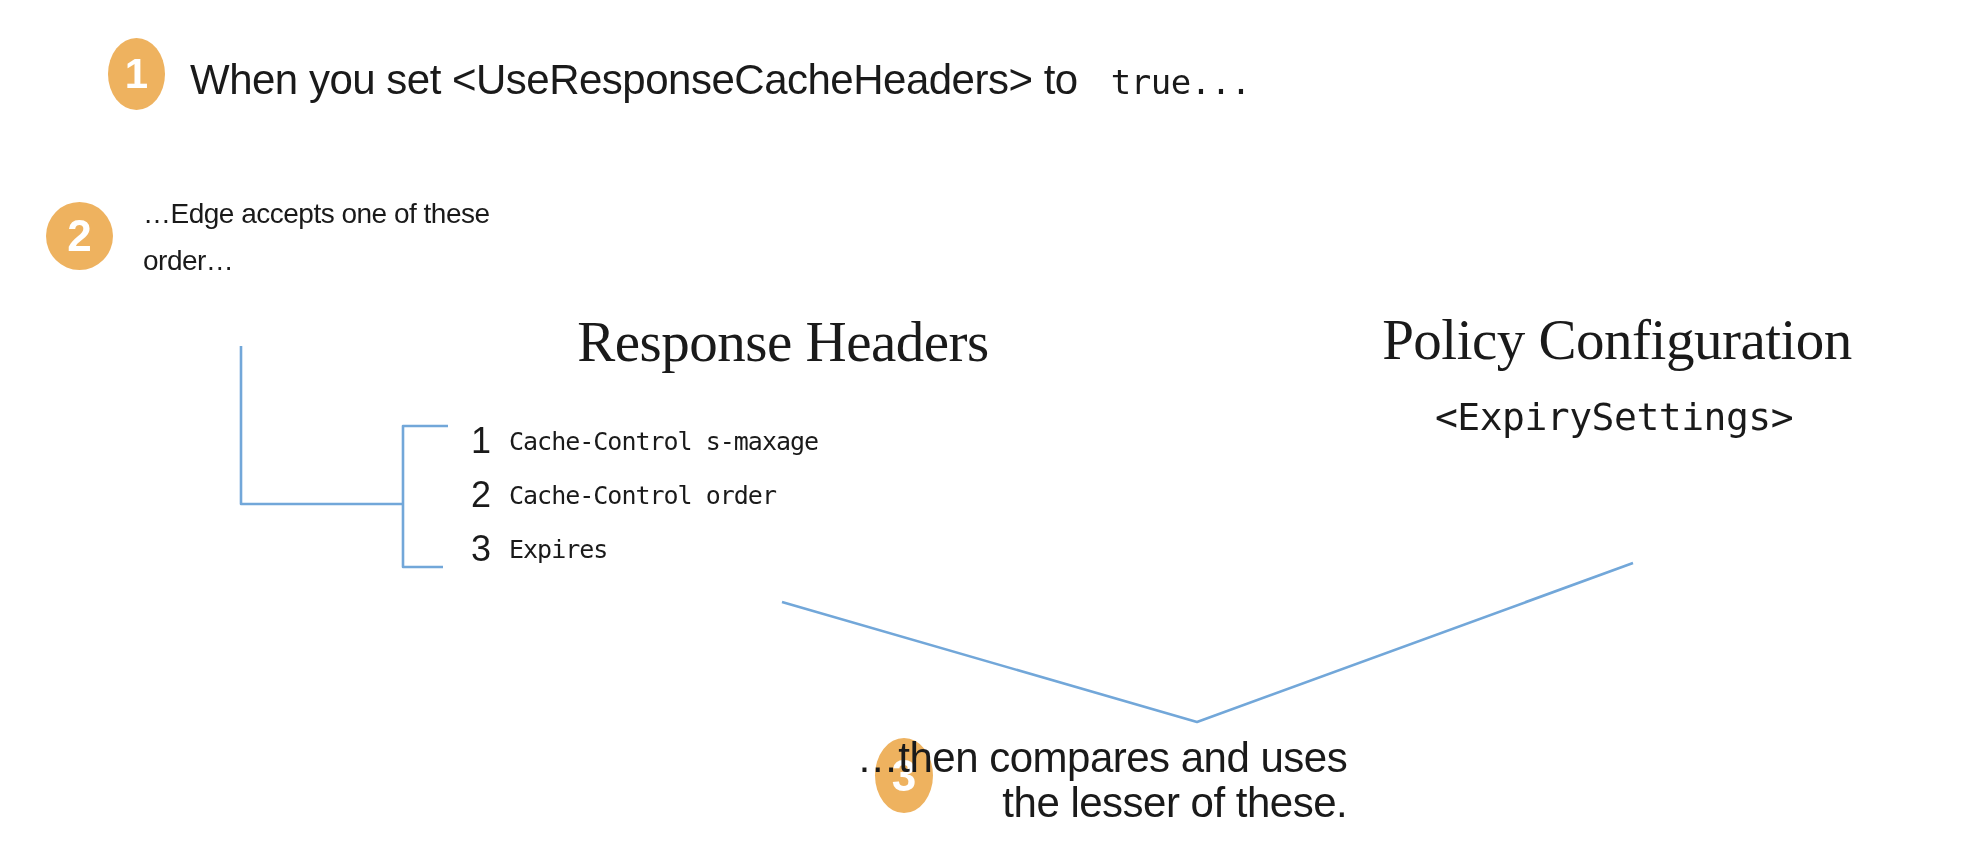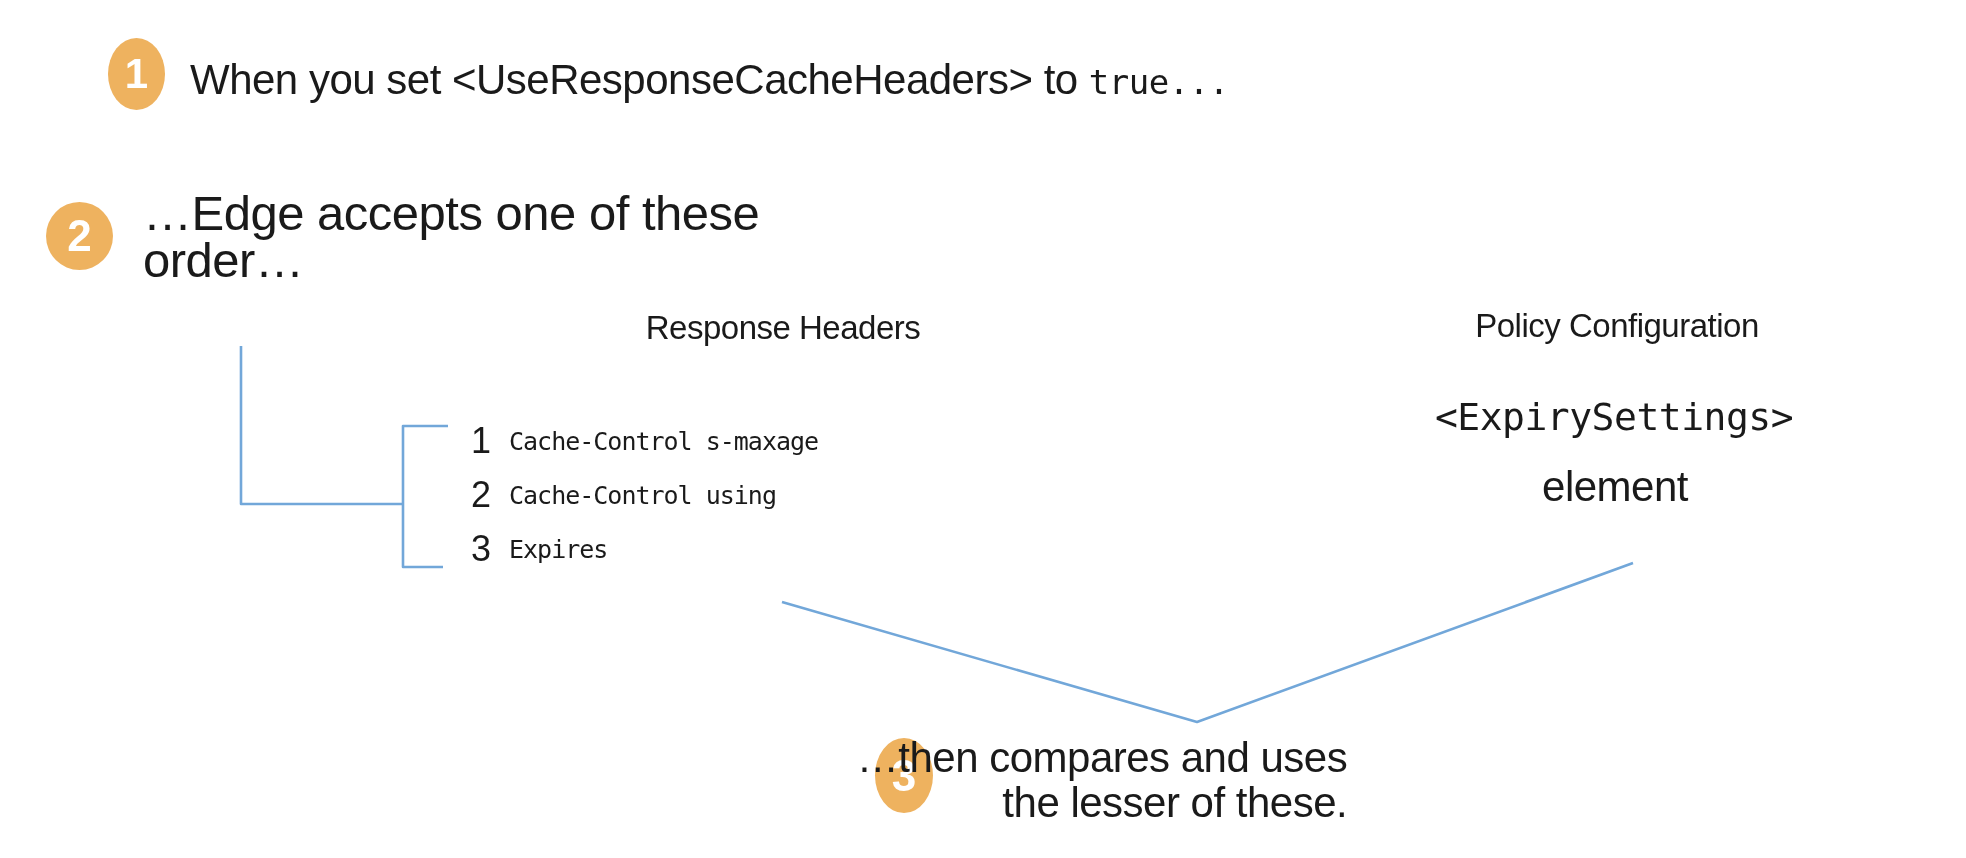--- a/index.html
+++ b/index.html
@@ -23,23 +23,23 @@
   .badge{
     position:absolute;border-radius:50%;
     background:var(--badge-fill);color:var(--badge-text);
     display:flex;align-items:center;justify-content:center;
     font-weight:bold;line-height:1;
   }
   .sans{letter-spacing:-0.5px;}
   .mono{font-family:"DejaVu Sans Mono",monospace;}
   .abs{position:absolute;white-space:nowrap;}
   .step1-text{left:190px;top:56px;font-size:42px;}
-  .step1-text .mono{font-size:34px;}
-  .step2-text{left:143px;top:190px;font-size:49px;line-height:47px;}
-  .col-title{font-size:33px;transform:translateX(-50%);}
+  .step1-text .mono{font-size:34px;margin-left:22px;}
+  .step2-text{left:143px;top:190px;font-size:28px;line-height:47px;}
+  .col-title{font-size:57px;transform:translateX(-50%);font-family:Liberation Serif, serif;}
   .rh-title{left:783px;top:309px;}
   .pc-title{left:1617px;top:307px;}
   .precedence-list{left:471px;top:414px;}
   .precedence-list .row{height:54px;display:flex;align-items:center;}
   .precedence-list .rank{font-size:36px;width:17px;flex:0 0 auto;}
   .precedence-list .code{font-size:25px;letter-spacing:-1px;margin-left:21px;}
   .expiry-code{left:1614px;top:395px;transform:translateX(-50%);font-size:38px;letter-spacing:-0.5px;}
   .element-label{left:1615px;top:463px;transform:translateX(-50%);font-size:42px;}
   .step3-text{left:1102px;top:735px;transform:translateX(-50%);font-size:42px;line-height:45px;text-align:right;}
   .badge-1{left:108px;top:38px;width:57px;height:72px;font-size:42px;}
@@ -74,31 +74,30 @@
 
   <div class="abs sans col-title rh-title">Response Headers</div>
 
   <div class="abs precedence-list">
     <div class="row">
       <span class="sans rank">1</span>
       <span class="mono code">Cache-Control s-maxage</span>
     </div>
     <div class="row">
       <span class="sans rank">2</span>
-      <span class="mono code">Cache-Control using</span>
+      <span class="mono code">Cache-Control order</span>
     </div>
     <div class="row">
       <span class="sans rank">3</span>
       <span class="mono code">Expires</span>
     </div>
   </div>
 
   <div class="abs sans col-title pc-title">Policy Configuration</div>
   <div class="abs mono expiry-code">&lt;ExpirySettings&gt;</div>
-  <div class="abs sans element-label">element</div>
 
   <div class="badge badge-3">
     <span>3</span>
   </div>
   <div class="abs sans step3-text">
     <div>…then compares and uses</div>
     <div>the lesser of these.</div>
   </div>
 
 </div>

